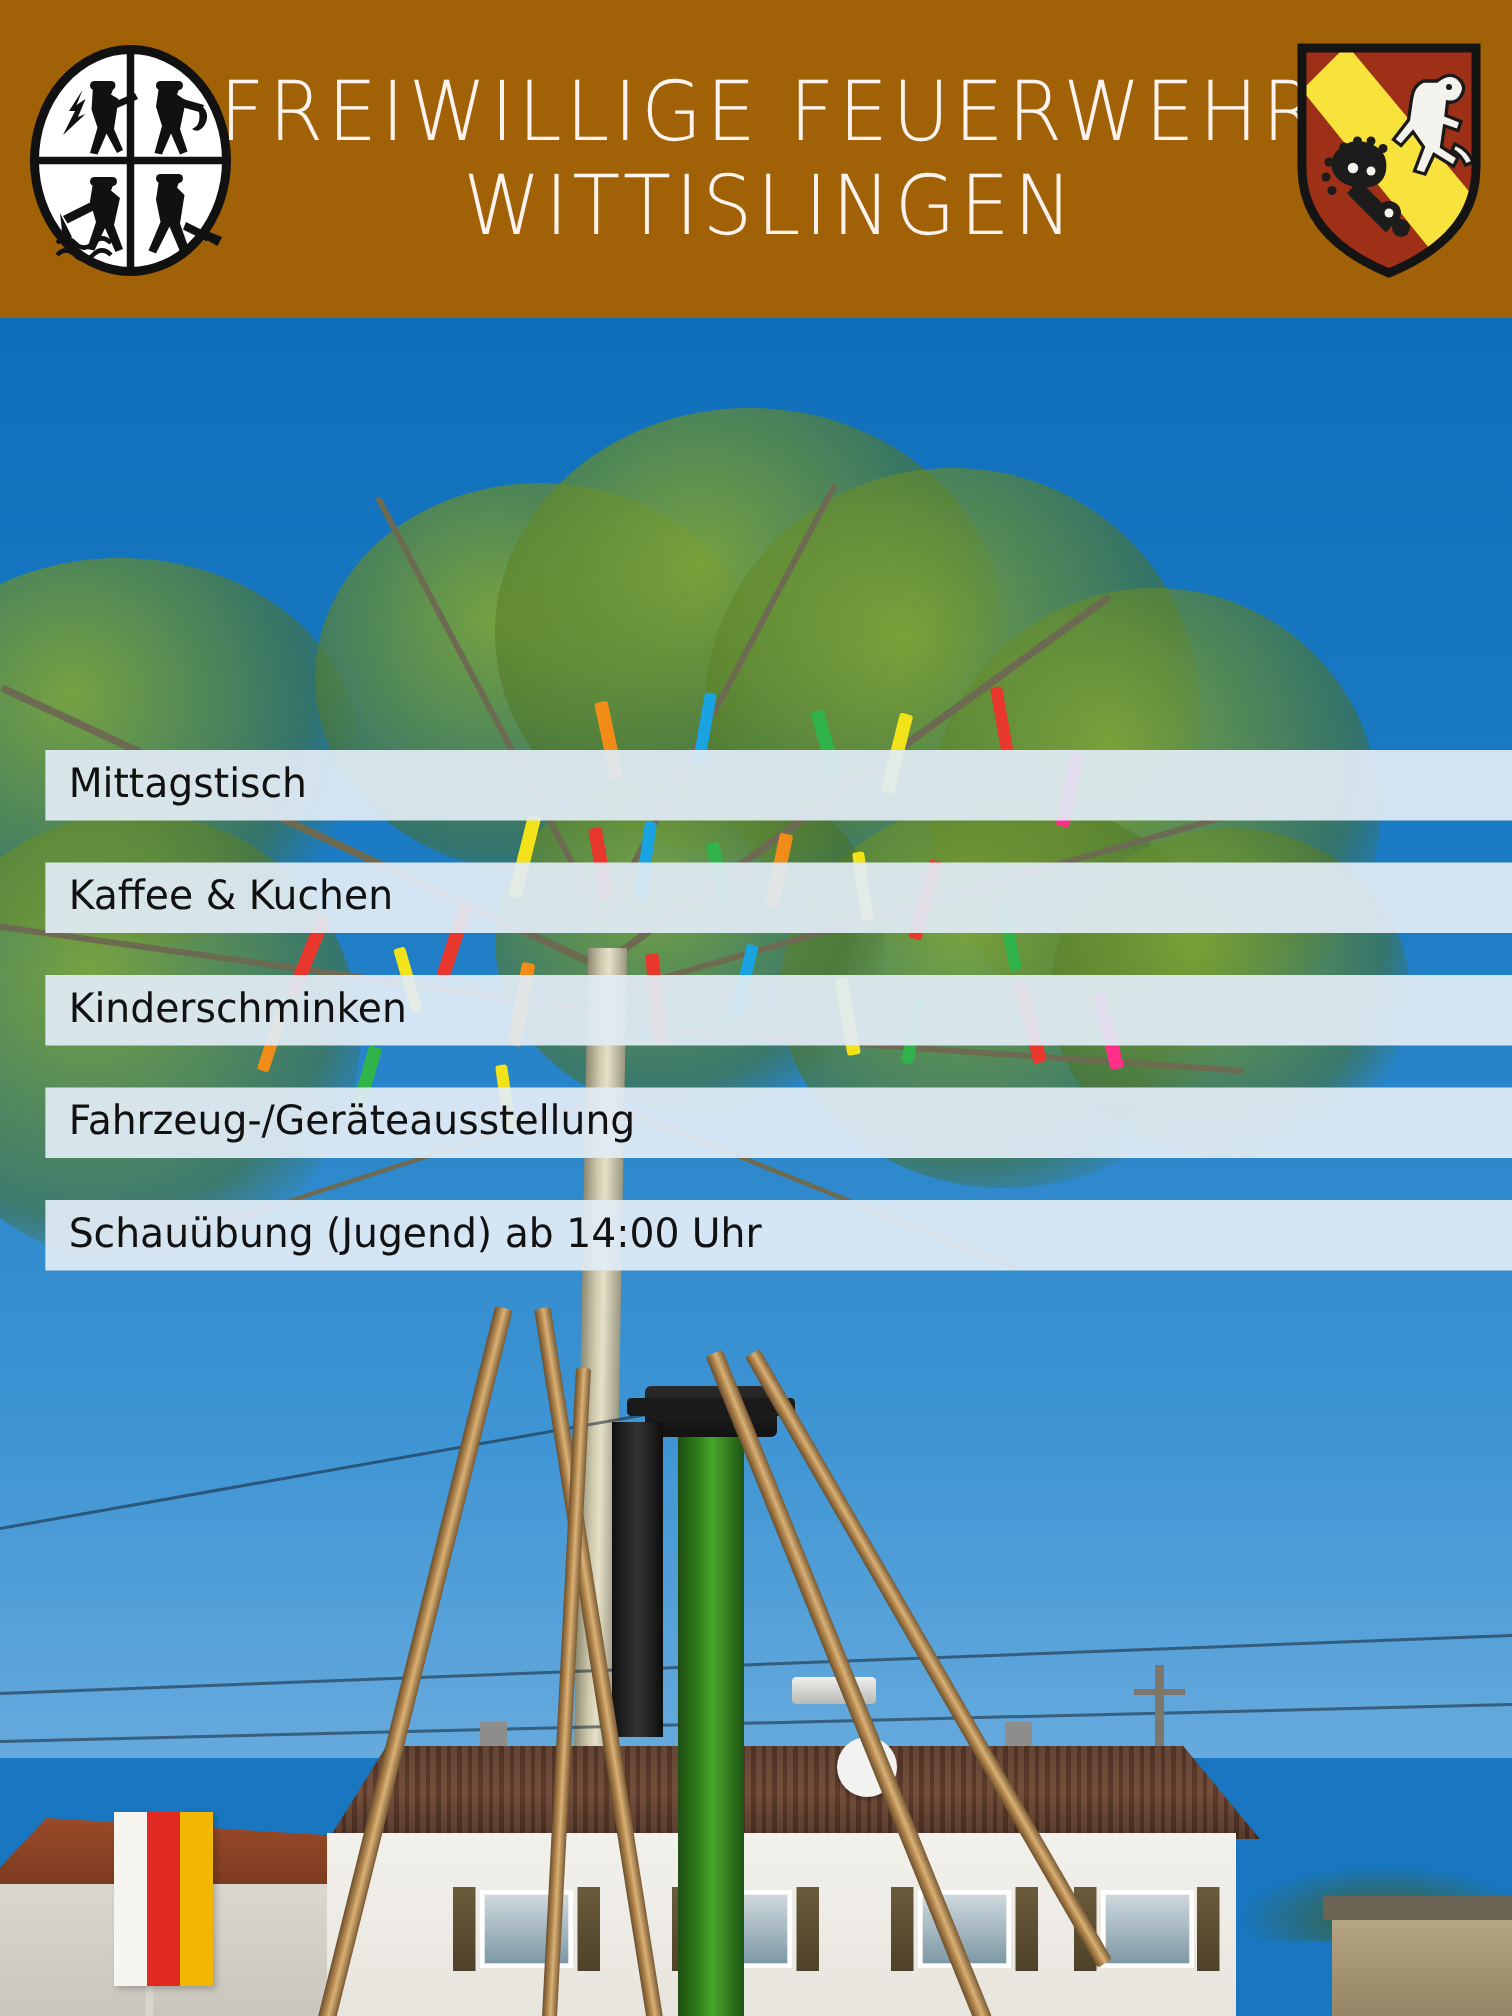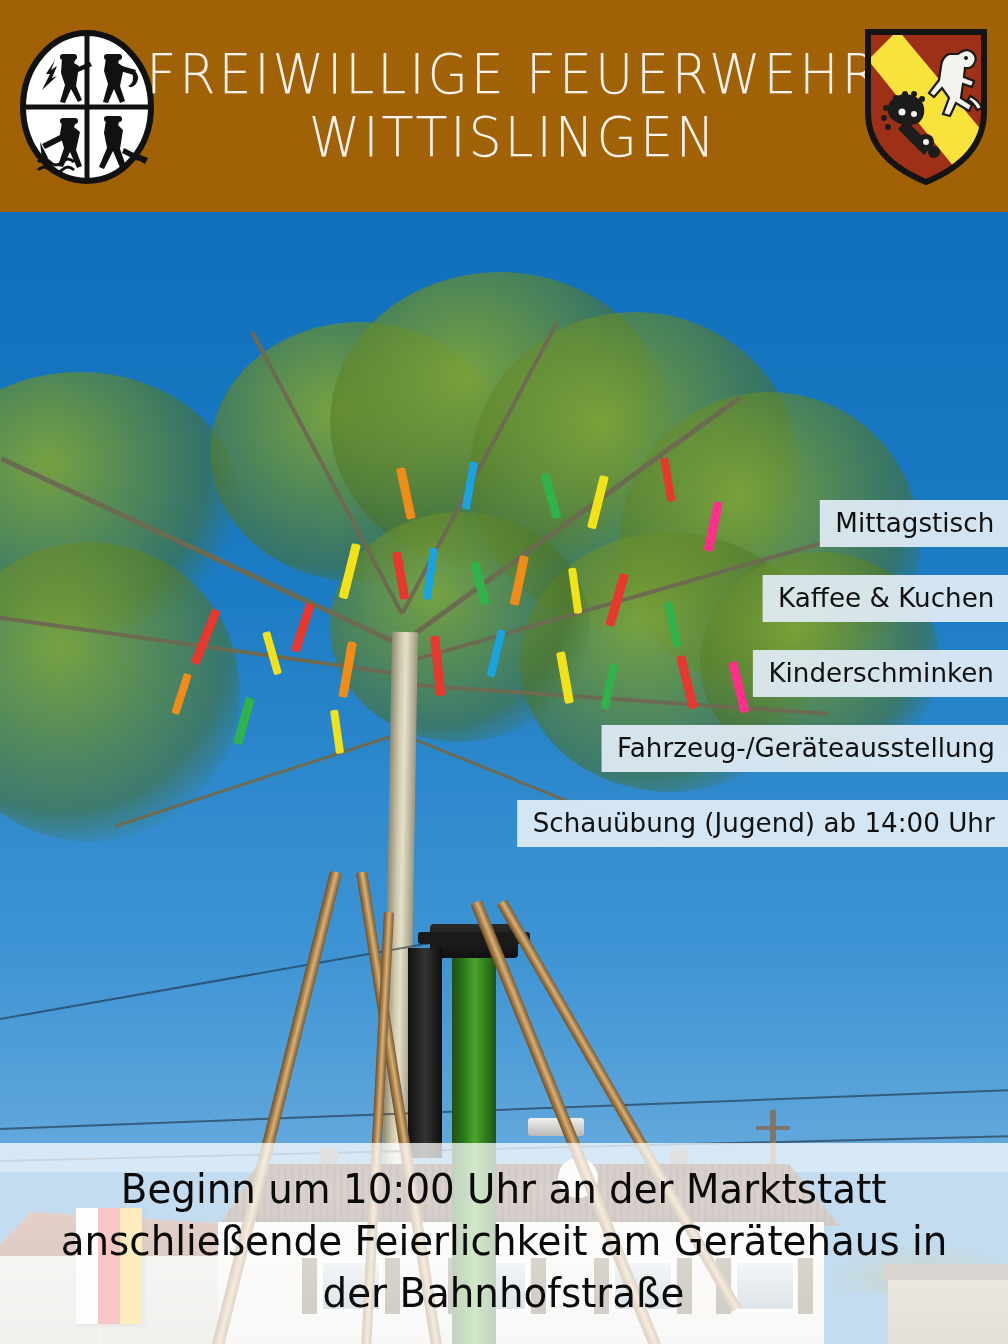--- a/index.html
+++ b/index.html
@@ -248,21 +248,21 @@
   .crowd {
     position:absolute; left:0; top:1120px; width:1008px; height:224px;
     z-index:12; overflow:hidden;
   }
 
   
   .info-list {
     position:absolute; right:0; top:500px;
     width:1008px;
     z-index:22;
-    display:flex; flex-direction:column; align-items:flex-end;
+    display:flex; flex-direction:column; 
   }
   .info-item {
     background:rgba(225,236,245,0.93);
     color:#111111;
     font-size:27px;
     font-weight:400;
     line-height:1.0;
     padding:9px 14px 11px 16px;
     margin-bottom:28px;
     white-space:nowrap;
@@ -513,19 +513,14 @@
 
 
   <div class="info-list">
     <div class="info-item">Mittagstisch</div>
     <div class="info-item">Kaffee &amp; Kuchen</div>
     <div class="info-item">Kinderschminken</div>
     <div class="info-item">Fahrzeug-/Geräteausstellung</div>
     <div class="info-item">Schauübung (Jugend) ab 14:00 Uhr</div>
   </div>
 
-  <div class="bottom-band">
-    <div class="bottom-line">Beginn um 10:00 Uhr an der Marktstatt</div>
-    <div class="bottom-line">anschließende Feierlichkeit am Gerätehaus in</div>
-    <div class="bottom-line">der Bahnhofstraße</div>
-  </div>
 
 </div>
 
 </body></html>

